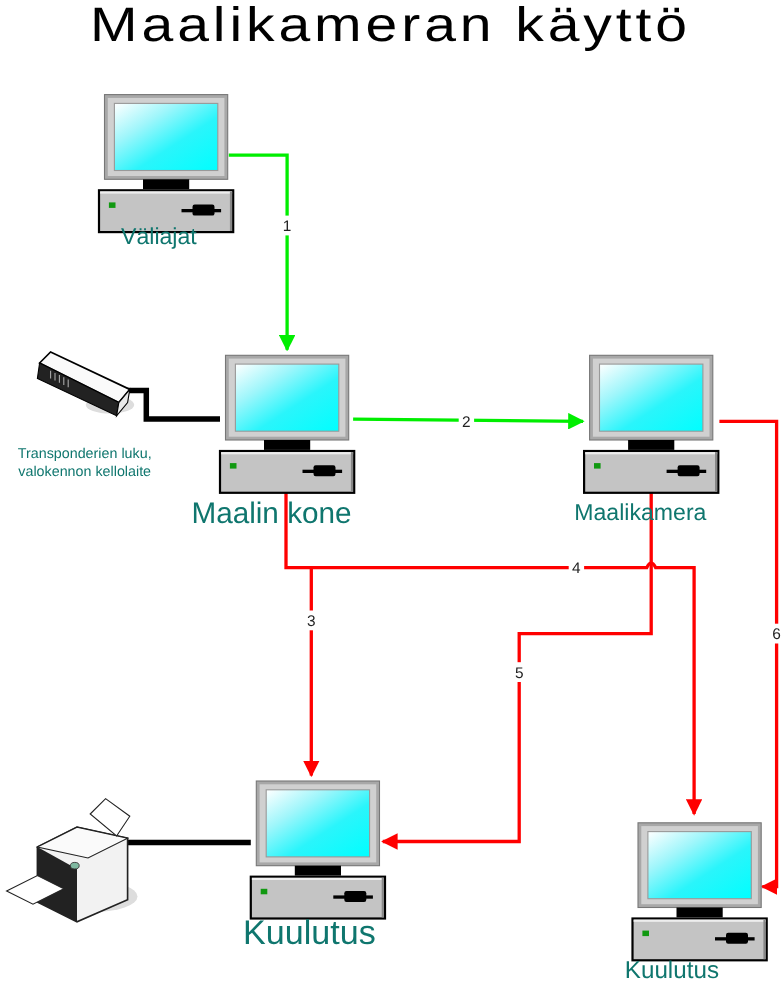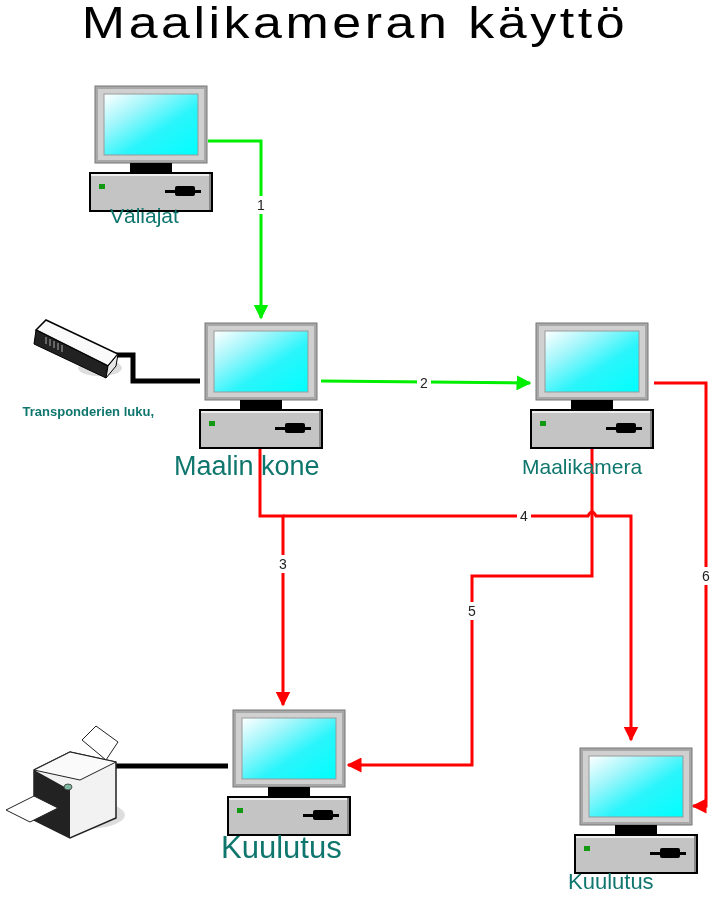--- a/index.html
+++ b/index.html
@@ -109,15 +109,16 @@
     <text x="706" y="581">6</text>
   </g>
 </svg>
 
 <div class="lbl" style="left:110px;top:204px;font-size:21px;">Väliajat</div>
 <div class="lbl" style="left:174px;top:451px;font-size:27px;">Maalin kone</div>
 <div class="lbl" style="left:522px;top:455px;font-size:21px;text-align:center;">Maalikamera</div>
 <div class="lbl" style="left:221px;top:830px;font-size:31px;">Kuulutus</div>
 <div class="lbl" style="left:568px;top:869px;font-size:22px;">Kuulutus</div>
 
-<div class="lbl" style="left:0px;top:403px;width:154px;text-align:right;font-size:13px;line-height:17px;font-weight:bold;">
+<div class="lbl" style="left:0px;top:403px;width:154px;text-align:center;font-size:13px;line-height:17px;">
   <div>Transponderien luku,</div>
+  <div>valokennon kellolaite</div>
 </div>
 
 </body></html>

